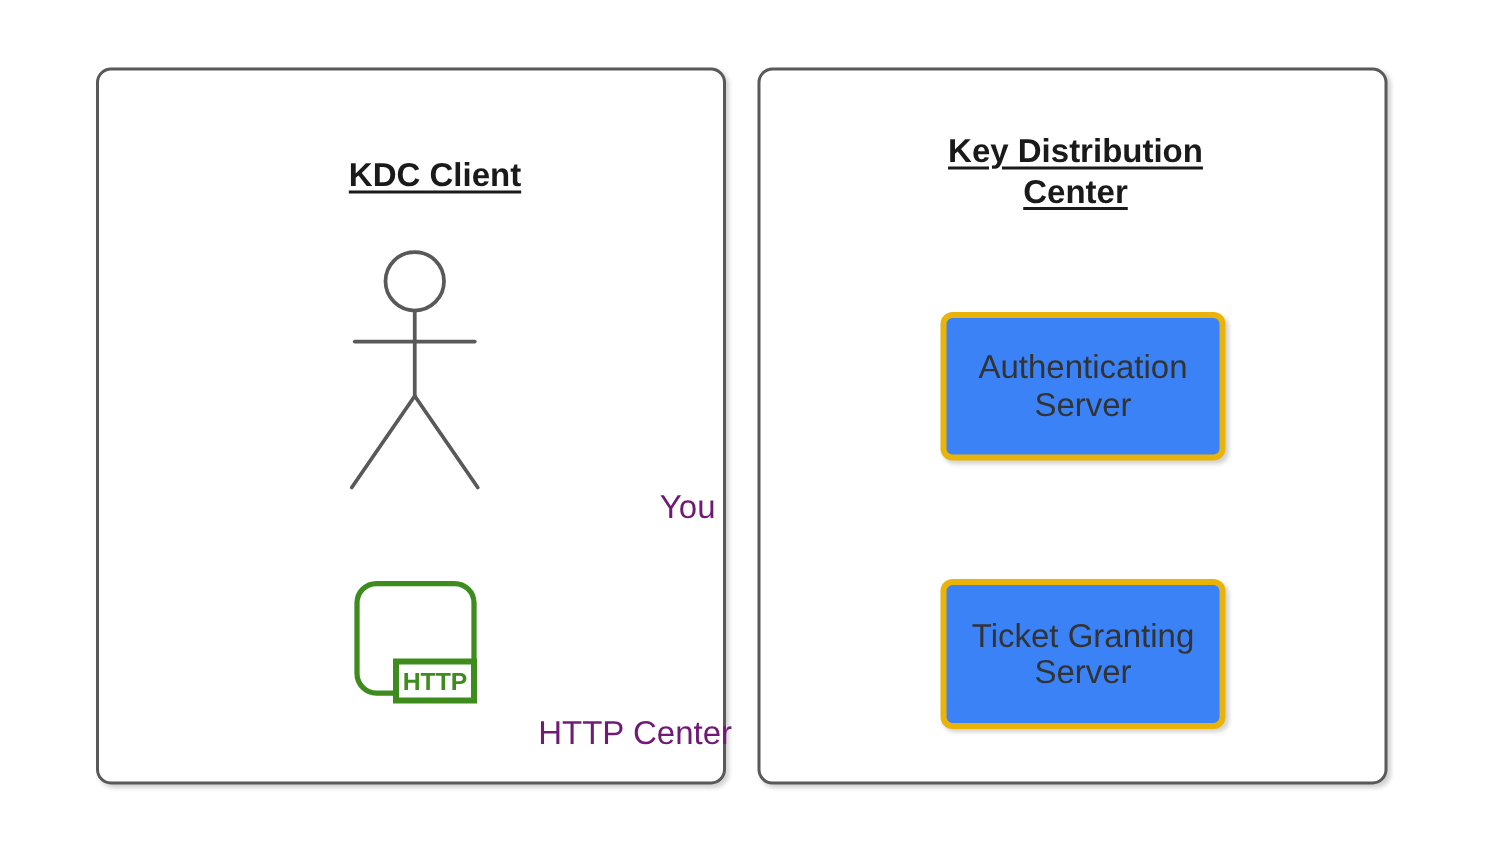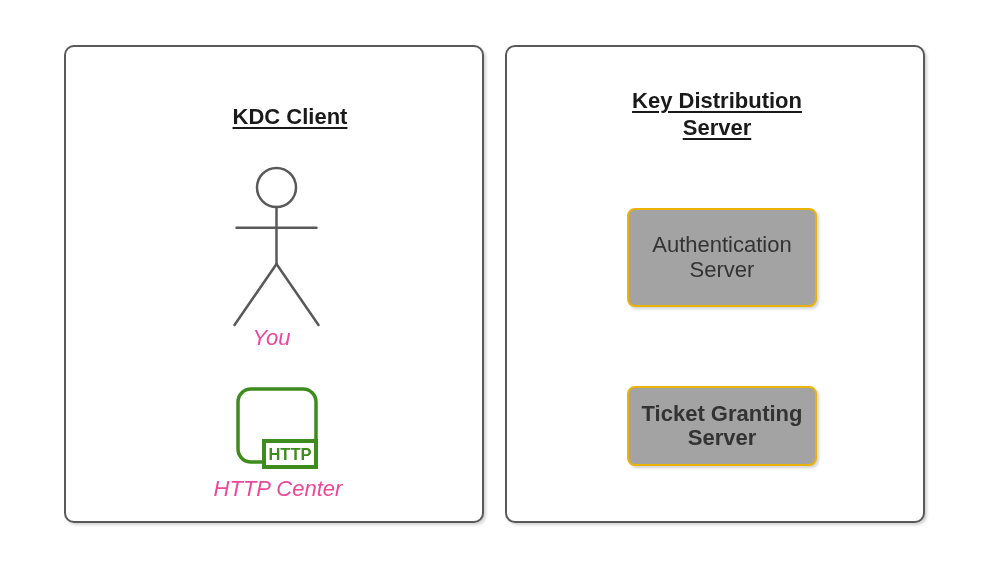--- a/index.html
+++ b/index.html
@@ -32,52 +32,51 @@
     color: #1a1a1a;
     text-decoration: underline;
     text-decoration-thickness: 2px;
     text-underline-offset: 3px;
   }
   #left-title  { top: 56px; left: 16px; width: 100%; }
   #right-title { top: 40px; left: 100px; width: 220px; }
 
   .diagram-label {
     position: absolute;
-    text-align: center;
+    text-align: right;
     font-size: 22px;
     line-height: 25px;
-    color: #ec4899;
+    color: #701a75;
     white-space: nowrap;
-    font-style: italic;
   }
   #actor-label {
     top: 278px; left: 0; width: 420px;
     padding-right: 9px; box-sizing: border-box;
   }
   #service-label {
     top: 429px; left: 2px; width: 420px;
   }
 
   #actor-svg { position: absolute; left: 161px; top: 115px; }
   #http-svg  { position: absolute; left: 166px; top: 337px; }
 
   .server-box {
     position: absolute;
     left: 120px; width: 190px;
-    background: #a3a3a3;
-    border: 2px solid #eab308;
+    background: #3b82f6;
+    border: 4px solid #eab308;
     border-radius: 8px;
     box-shadow: 2px 2px 3px rgba(0,0,0,0.18);
     box-sizing: border-box;
     display: flex;
     align-items: center;
     justify-content: center;
   }
   #auth-box { top: 161px; height: 99px; }
-  #tgs-box  { top: 339px; height: 80px; font-weight: bold; }
+  #tgs-box  { top: 339px; height: 100px; }
   .server-box .box-label {
     font-size: 22px;
     line-height: 24.5px;
     color: #333333;
     text-align: center;
     padding: 0 8px;
   }
 </style>
 </head>
 <body>
@@ -100,21 +99,21 @@
   <svg id="http-svg" width="92" height="90" viewBox="0 0 92 90">
     <rect x="6" y="5" width="78" height="73" rx="13" ry="13" fill="#ffffff" stroke="#3E8B1E" stroke-width="3.5"></rect>
     <rect x="32" y="57" width="52" height="26" fill="#ffffff" stroke="#3E8B1E" stroke-width="4"></rect>
     <text x="58" y="76" text-anchor="middle" font-family="Liberation Sans, sans-serif" font-size="16.5" font-weight="bold" fill="#3E8B1E">HTTP</text>
   </svg>
 
   <div class="diagram-label" id="service-label">HTTP Center</div>
 </div>
 
 <div class="panel" id="right-panel">
-  <div class="panel-title" id="right-title">Key Distribution Server</div>
+  <div class="panel-title" id="right-title">Key Distribution Center</div>
 
   <div class="server-box" id="auth-box">
     <div class="box-label">Authentication Server</div>
   </div>
 
   <div class="server-box" id="tgs-box">
     <div class="box-label">Ticket Granting Server</div>
   </div>
 </div>
 

